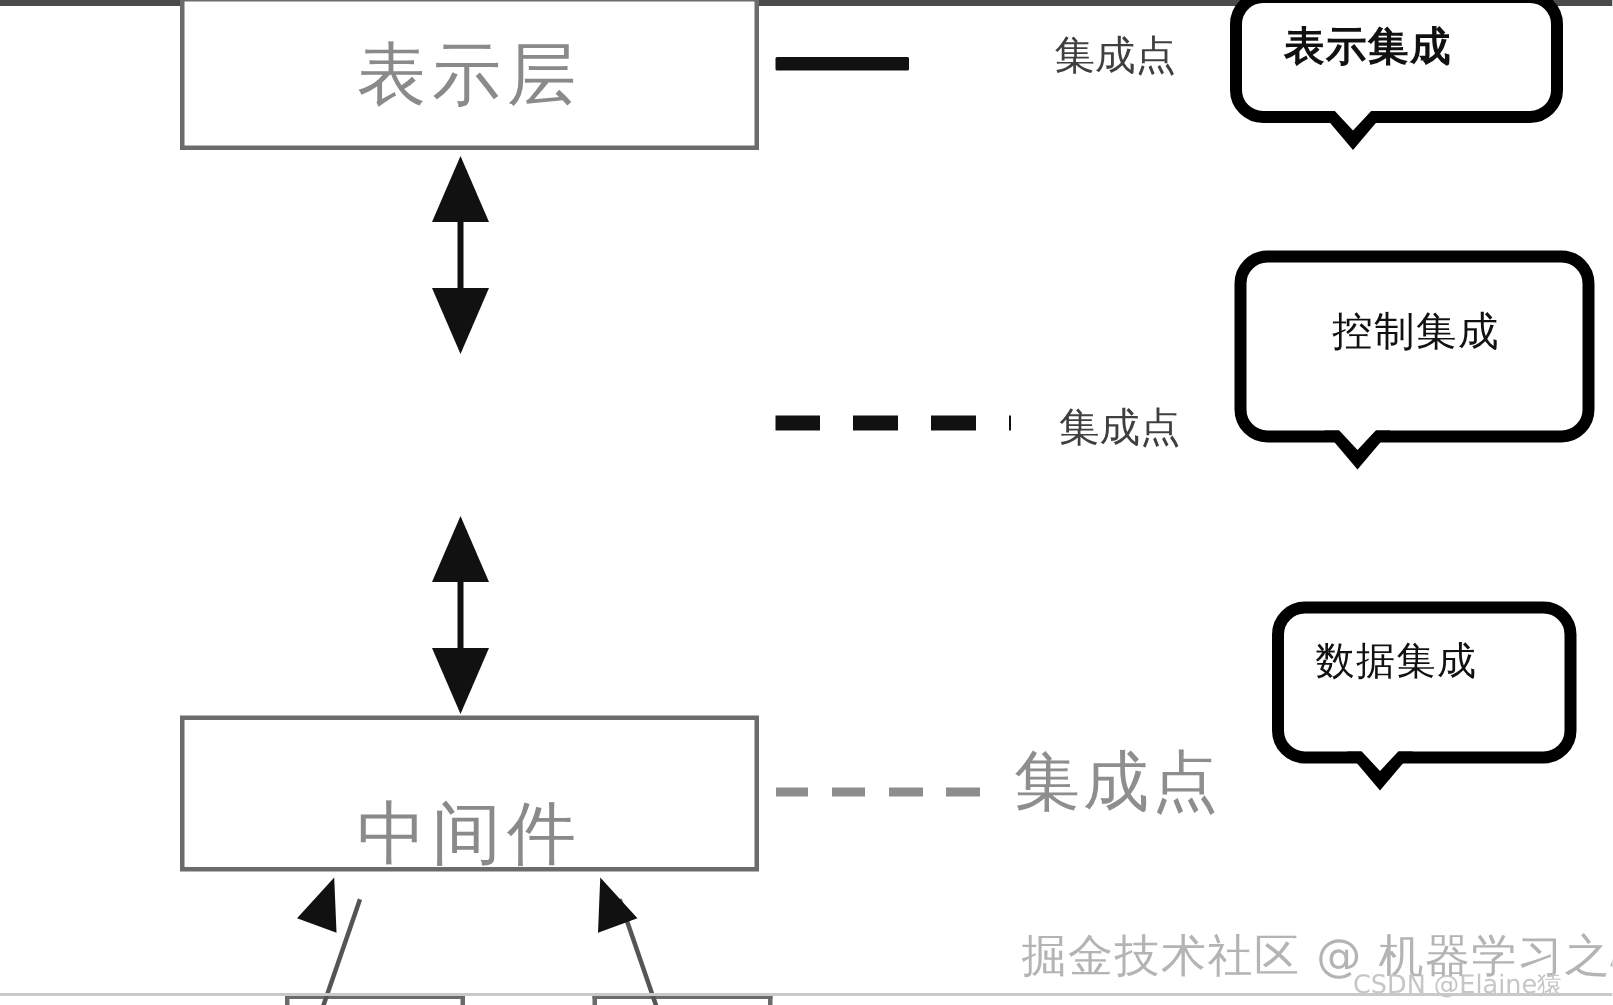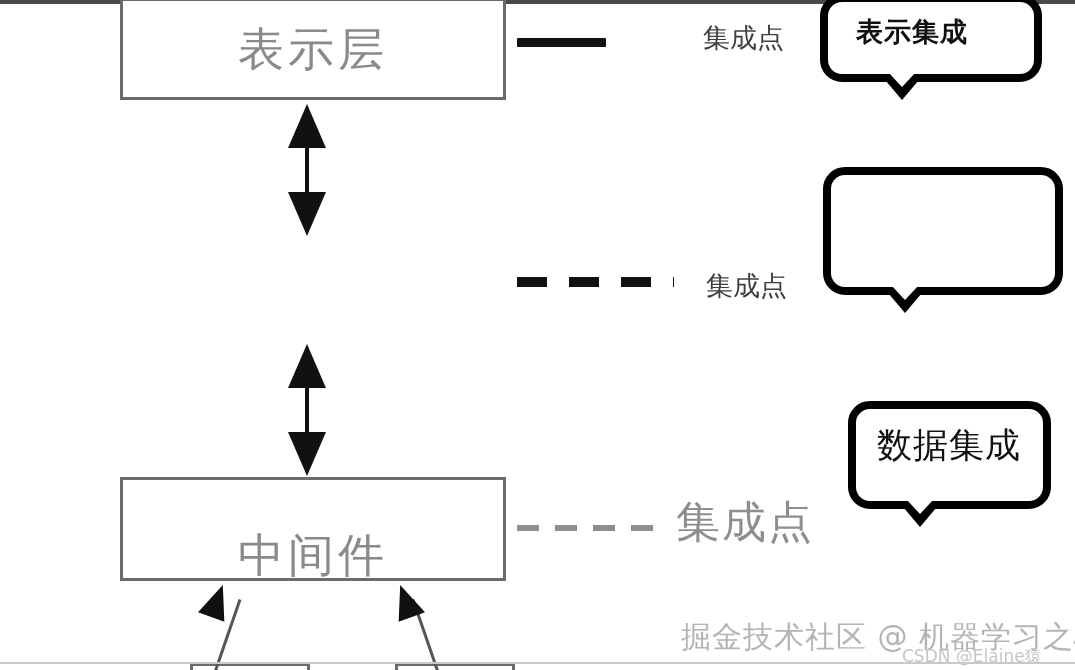--- a/index.html
+++ b/index.html
@@ -92,21 +92,21 @@
     position:absolute;width:0;height:0;
     border-left:14px solid transparent;border-right:14px solid transparent;
     border-top:15px solid #fff;
   }
 
   #bubble-1{left:820px;top:-6px;width:222px;height:88px;}
   #bubble-1-text{left:856px;top:18px;font-size:27px;font-weight:bold;letter-spacing:1px;}
   #bubble-2{left:823px;top:167px;width:240px;height:128px;}
   #bubble-2-text{left:888px;top:208px;font-size:27px;letter-spacing:1px;}
   #bubble-3{left:848px;top:401px;width:203px;height:108px;}
-  #bubble-3-text{left:877px;top:428px;font-size:35px;letter-spacing:1px;}
+  #bubble-3-text{left:877px;top:428px;font-size:26px;letter-spacing:1px;}
 
   
   #wm-main{position:absolute;left:681px;top:617px;font-size:30px;color:#b4b4b4;white-space:nowrap;letter-spacing:1px;}
   #wm-sub{position:absolute;left:902px;top:645px;font-size:17px;color:#c6c6c6;white-space:nowrap;}
 </style>
 </head>
 <body>
 
 <div id="stage">
 
@@ -158,20 +158,21 @@
   <div class="bubble" id="bubble-1">
     <div class="tail" style="left:52px;top:72px;"></div>
     <div class="tail-inner" style="left:60px;top:70px;"></div>
   </div>
   <div class="bubble-text" id="bubble-1-text" style="font-weight:bold;">表示集成</div>
 
   <div class="bubble" id="bubble-2">
     <div class="tail" style="left:52px;top:112px;"></div>
     <div class="tail-inner" style="left:60px;top:110px;"></div>
   </div>
+  <div class="bubble-text" id="bubble-2-text">控制集成</div>
 
   <div class="bubble" id="bubble-3">
     <div class="tail" style="left:42px;top:92px;"></div>
     <div class="tail-inner" style="left:50px;top:90px;"></div>
   </div>
   <div class="bubble-text" id="bubble-3-text">数据集成</div>
 
   <div id="wm-main">掘金技术社区 @ 机器学习之心AI</div>
   <div id="wm-sub">CSDN @Elaine猿</div>
 

